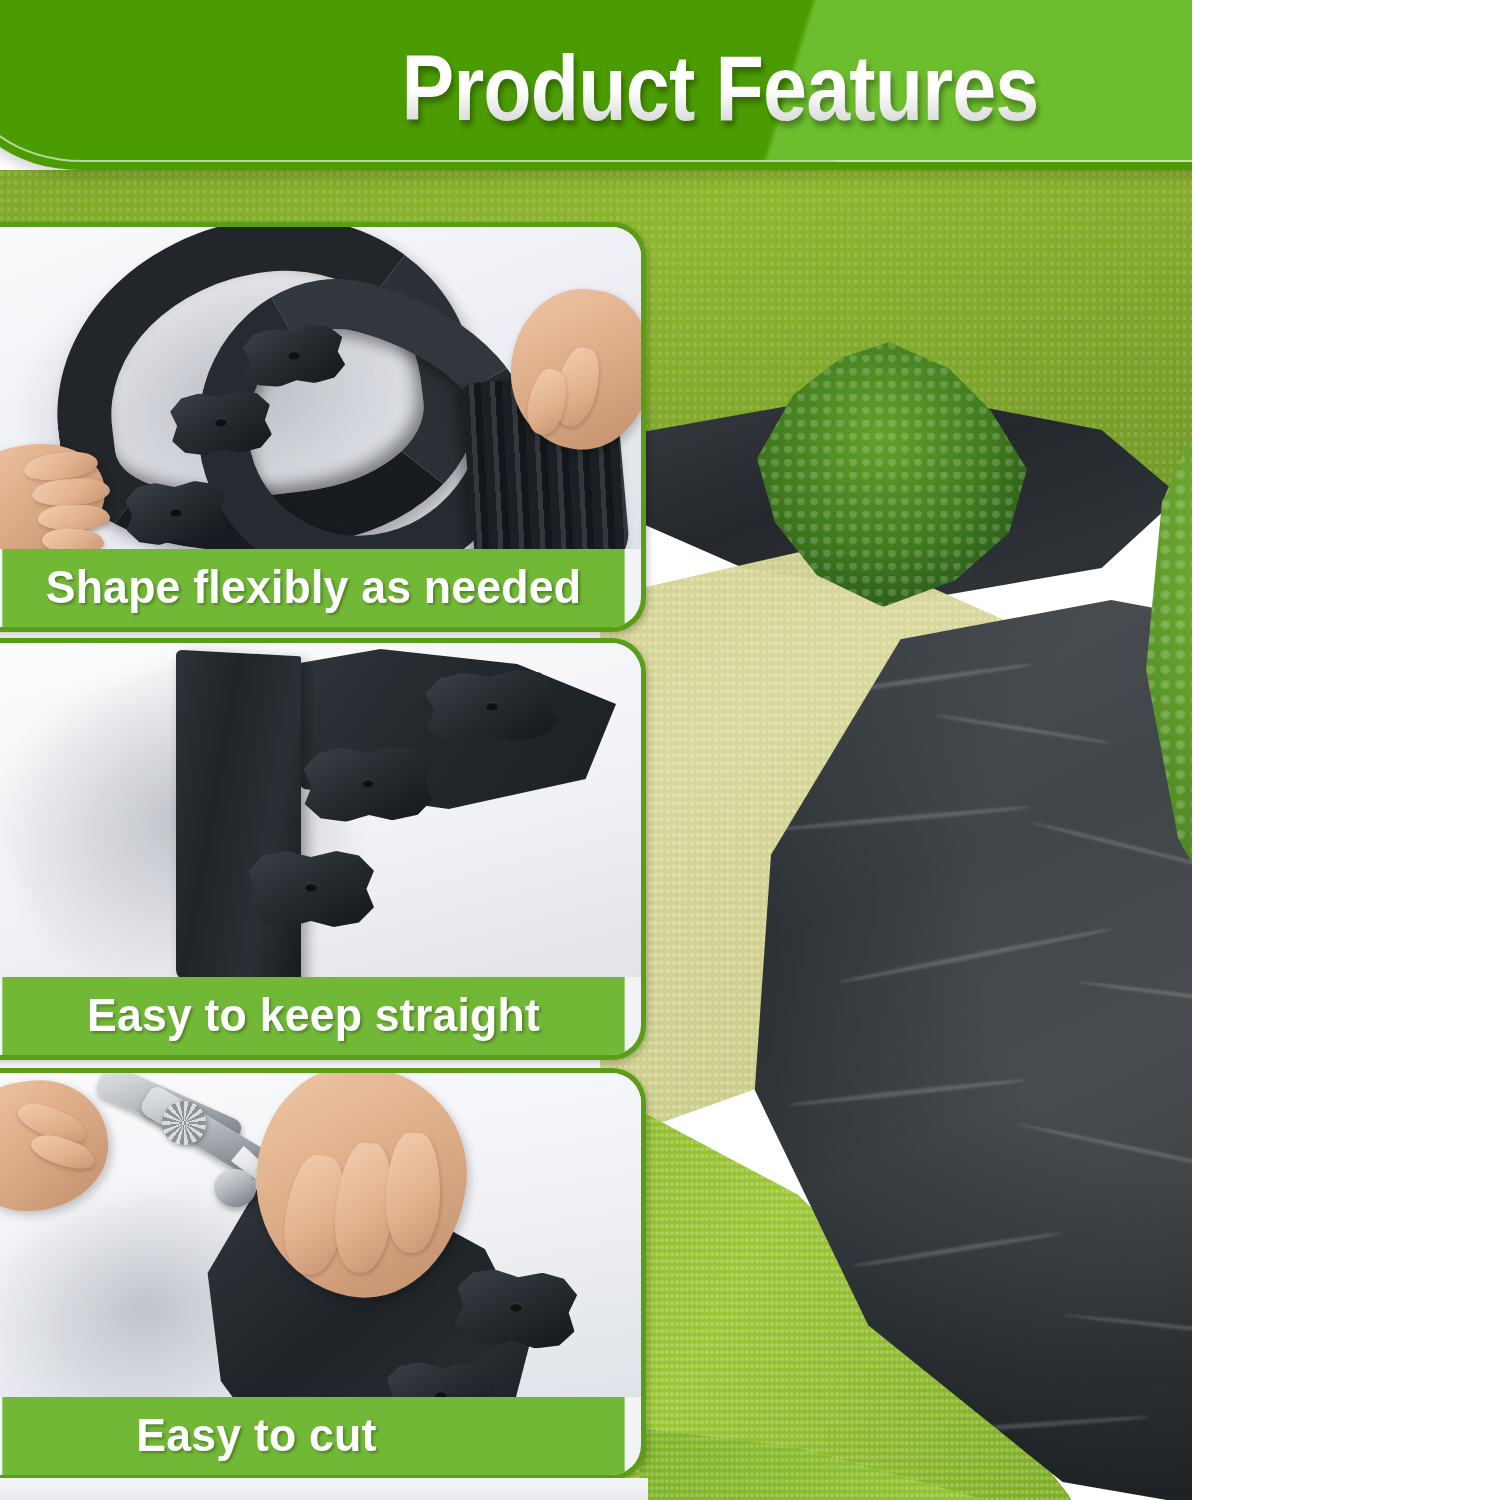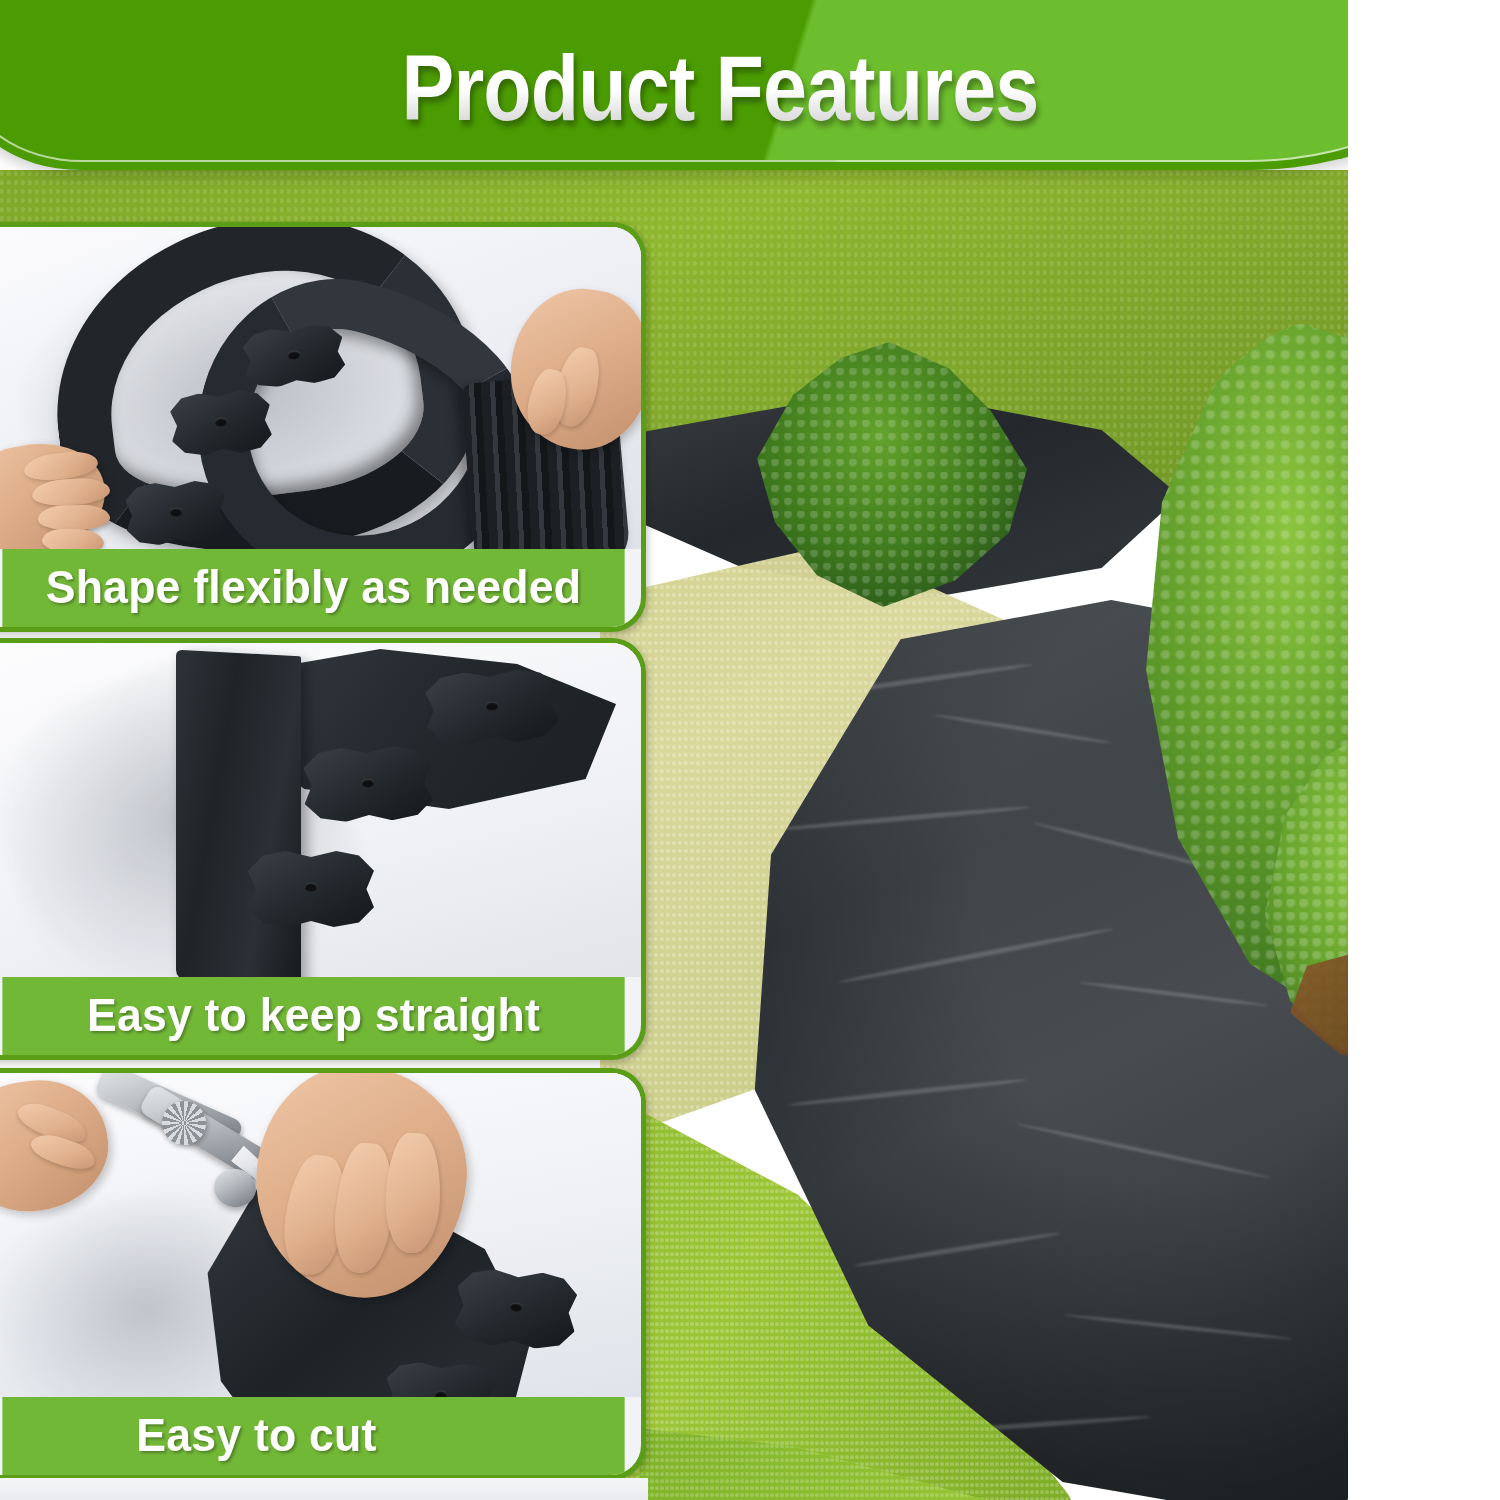--- a/index.html
+++ b/index.html
@@ -4,21 +4,21 @@
 <title>Product Features</title>
 <style>
   * { margin:0; padding:0; box-sizing:border-box; }
   html,body{ width:1500px; height:1500px; }
   body{
     font-family:"Liberation Sans", sans-serif;
     background:#ffffff;
     overflow:hidden;
     position:relative;
   }
-  #stage{ position:absolute; inset:0; width:1348px; height:1500px; overflow:hidden; }
+  #stage{ position:absolute; inset:0; width:1192px; height:1500px; overflow:hidden; }
 
   
   .photo-bg{ position:absolute; left:0; top:170px; width:1500px; height:1330px; overflow:hidden; }
 
   
   .bg-lawn-far{
     position:absolute; left:0; top:0; width:1500px; height:330px;
     background:
       radial-gradient(circle at 20% 40%, rgba(255,255,255,.12) 0 2px, transparent 3px) 0 0/7px 9px,
       linear-gradient(160deg,#7fa829 0%,#8fb72f 35%,#7ba12a 70%,#6e9625 100%);

